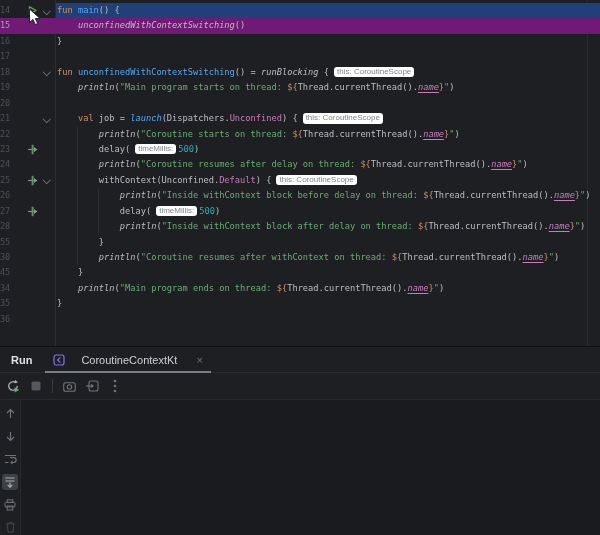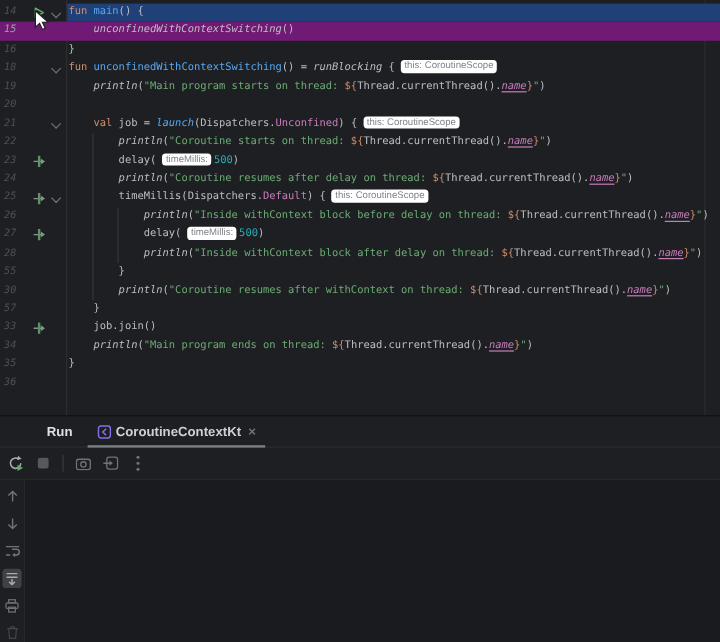--- a/index.html
+++ b/index.html
@@ -9,40 +9,40 @@
   .editor{position:relative;width:600px;height:346px;background:#1E1F22;overflow:hidden;
     font-family:"DejaVu Sans Mono",monospace;font-size:8.7px;}
   .gutter-border{position:absolute;left:55px;top:0;bottom:0;width:1px;background:#2B2D30;}
   .margin-guide{position:absolute;left:587px;top:0;bottom:0;width:1px;background:rgba(255,255,255,0.055);}
   .lines{position:absolute;top:3px;left:0;right:0;}
   .line{position:relative;display:flex;height:15.45px;line-height:15.45px;width:600px;}
   .line.caret{background:#701a75;}
   .sel{position:absolute;left:56px;right:0;top:0;bottom:0;background:#204078;z-index:0;}
   .guides{position:absolute;top:0;bottom:0;left:57px;
     background:repeating-linear-gradient(90deg,transparent 0 19.95px,rgba(255,255,255,0.06) 19.95px 20.95px);}
-  .ln{position:relative;z-index:1;width:17px;text-align:center;color:#4B5059;font-size:8.5px;flex:none;font-style:italic;}
+  .ln{position:relative;z-index:1;width:17px;text-align:left;color:#4B5059;font-size:8.5px;flex:none;}
   .line.caret .ln{color:#A1A3AB;}
   .gico{position:relative;z-index:1;width:13px;margin-left:9px;display:flex;align-items:center;justify-content:center;flex:none;}
   .fold{position:relative;z-index:1;width:10px;margin-left:3px;flex:none;}
   .fold.on::after{content:"";position:absolute;top:4.5px;left:1.5px;width:4.5px;height:4.5px;
     border-right:1px solid #6F737A;border-bottom:1px solid #6F737A;transform:rotate(45deg);}
   .code{position:relative;z-index:1;margin-left:5px;white-space:pre;color:#BCBEC4;flex:none;}
   .tok.kw{color:#CF8E6D}.tok.fn{color:#56A8F5}.tok.fni{color:#56A8F5;font-style:italic}
   .tok.it{font-style:italic}.tok.str{color:#6AAB73}.tok.num{color:#2AACB8}
   .tok.prop{color:#C77DBB}.tok.propu{color:#C77DBB;font-style:italic;text-decoration:underline;text-underline-offset:1.5px}
   .tok.tpl{color:#CF8E6D}
   .chip{display:inline-block;background:#ffffff;color:#7E838B;font-family:"Liberation Sans",sans-serif;
     font-size:8px;line-height:10.5px;border-radius:3px;padding:0 3px;margin:0 2px 0 5px;vertical-align:1px;}
   .mouse-cursor{position:absolute;left:28px;top:8px;z-index:5;}
   
   .run-panel{position:absolute;top:346px;left:0;width:600px;height:189px;background:#1E1F22;
     border-top:1px solid #111215;}
   .rp-header{position:relative;height:26px;display:flex;align-items:center;border-bottom:1px solid #2B2D30;}
-  .rp-title{font-size:11px;font-weight:bold;color:#DFE1E5;padding:0 11px;margin-left:28px;}
-  .rp-tab{position:relative;height:100%;display:flex;align-items:center;gap:3px;padding:0 8px;margin-left:2px;font-weight:bold;}
+  .rp-title{font-size:11px;font-weight:bold;color:#DFE1E5;padding:0 11px;}
+  .rp-tab{position:relative;height:100%;display:flex;align-items:center;gap:16px;padding:0 8px;margin-left:2px;}
   .rp-tab-label{font-size:11px;color:#CED0D6;}
   .tab-underline{position:absolute;left:0;right:0;bottom:-1px;height:2px;background:#7A7E85;}
   .tab-close{color:#6F737A;font-size:11px;margin-left:3px;line-height:10px;}
   .rp-toolbar{height:27px;display:flex;align-items:center;padding-left:5px;gap:7px;border-bottom:1px solid #26282B;}
   .tb-btn{display:flex;align-items:center;justify-content:center;width:16px;height:16px;}
   .tb-sep{width:1px;height:14px;background:#393B40;margin:0 1px;}
   .rp-body{display:flex;height:135px;}
   .side-toolbar{width:21px;background:#1E1F22;border-right:1px solid #26282B;display:flex;flex-direction:column;
     align-items:center;padding-top:6px;gap:7px;}
   .st-btn{width:16px;height:16px;display:flex;align-items:center;justify-content:center;border-radius:3px;
@@ -75,20 +75,26 @@
         <span class="fold"></span>
         <span class="code"><span class="tok it">    unconfinedWithContextSwitching</span><span class="tok def">()</span></span>
       </div>
       <div class="line">
         <span class="ln">16</span>
         <span class="gico"></span>
         <span class="fold"></span>
         <span class="code"><span class="tok def">}</span></span>
       </div>
       <div class="line">
+        <span class="ln">17</span>
+        <span class="gico"></span>
+        <span class="fold"></span>
+        <span class="code"></span>
+      </div>
+      <div class="line">
         <span class="ln">18</span>
         <span class="gico"></span>
         <span class="fold on"></span>
         <span class="code"><span class="tok kw">fun </span><span class="tok fn">unconfinedWithContextSwitching</span><span class="tok def">() = </span><span class="tok it">runBlocking</span><span class="tok def"> {</span><span class="chip">this: CoroutineScope</span></span>
       </div>
       <div class="line">
         <span class="ln">19</span>
         <span class="gico"></span>
         <span class="fold"></span>
         <span class="code"><span class="tok def">    </span><span class="tok it">println</span><span class="tok def">(</span><span class="tok str">"Main program starts on thread: </span><span class="tok tpl">${</span><span class="tok def">Thread.currentThread().</span><span class="tok propu">name</span><span class="tok tpl">}</span><span class="tok str">"</span><span class="tok def">)</span></span>
@@ -136,21 +142,21 @@
         <div class="guides" style="width: 36.659px;"></div>
         <span class="ln">25</span>
         <span class="gico">
           <svg width="12" height="11" viewBox="0 0 12 11">
             <path d="M1 5.5 H8" stroke="#8C9096" stroke-width="1.2"></path>
             <path d="M7 3 L10.5 5.5 L7 8 Z" fill="#8C9096"></path>
             <rect x="4.6" y="0.8" width="2" height="9.4" fill="#57965C"></rect>
           </svg>
         </span>
         <span class="fold on"></span>
-        <span class="code"><span class="tok def">        timeMillis(Dispatchers.</span><span class="tok prop">Default</span><span class="tok def">) {</span><span class="chip">this: CoroutineScope</span></span>
+        <span class="code"><span class="tok def">        withContext(Unconfined.</span><span class="tok prop">Default</span><span class="tok def">) {</span><span class="chip">this: CoroutineScope</span></span>
       </div>
       <div class="line">
         <div class="guides" style="width: 57.607px;"></div>
         <span class="ln">26</span>
         <span class="gico"></span>
         <span class="fold"></span>
         <span class="code"><span class="tok def">            </span><span class="tok it">println</span><span class="tok def">(</span><span class="tok str">"Inside withContext block before delay on thread: </span><span class="tok tpl">${</span><span class="tok def">Thread.currentThread().</span><span class="tok propu">name</span><span class="tok tpl">}</span><span class="tok str">"</span><span class="tok def">)</span></span>
       </div>
       <div class="line">
         <div class="guides" style="width: 57.607px;"></div>
@@ -180,36 +186,24 @@
         <span class="code"><span class="tok def">        }</span></span>
       </div>
       <div class="line">
         <div class="guides" style="width: 36.659px;"></div>
         <span class="ln">30</span>
         <span class="gico"></span>
         <span class="fold"></span>
         <span class="code"><span class="tok def">        </span><span class="tok it">println</span><span class="tok def">(</span><span class="tok str">"Coroutine resumes after withContext on thread: </span><span class="tok tpl">${</span><span class="tok def">Thread.currentThread().</span><span class="tok propu">name</span><span class="tok tpl">}</span><span class="tok str">"</span><span class="tok def">)</span></span>
       </div>
       <div class="line">
-        <span class="ln">57</span>
+        <span class="ln">45</span>
         <span class="gico"></span>
         <span class="fold"></span>
         <span class="code"><span class="tok def">    }</span></span>
-      </div>
-      <div class="line">
-        <span class="ln">33</span>
-        <span class="gico">
-          <svg width="12" height="11" viewBox="0 0 12 11">
-            <path d="M1 5.5 H8" stroke="#8C9096" stroke-width="1.2"></path>
-            <path d="M7 3 L10.5 5.5 L7 8 Z" fill="#8C9096"></path>
-            <rect x="4.6" y="0.8" width="2" height="9.4" fill="#57965C"></rect>
-          </svg>
-        </span>
-        <span class="fold"></span>
-        <span class="code"><span class="tok def">    job.join()</span></span>
       </div>
       <div class="line">
         <span class="ln">34</span>
         <span class="gico"></span>
         <span class="fold"></span>
         <span class="code"><span class="tok def">    </span><span class="tok it">println</span><span class="tok def">(</span><span class="tok str">"Main program ends on thread: </span><span class="tok tpl">${</span><span class="tok def">Thread.currentThread().</span><span class="tok propu">name</span><span class="tok tpl">}</span><span class="tok str">"</span><span class="tok def">)</span></span>
       </div>
       <div class="line">
         <span class="ln">35</span>
         <span class="gico"></span>

